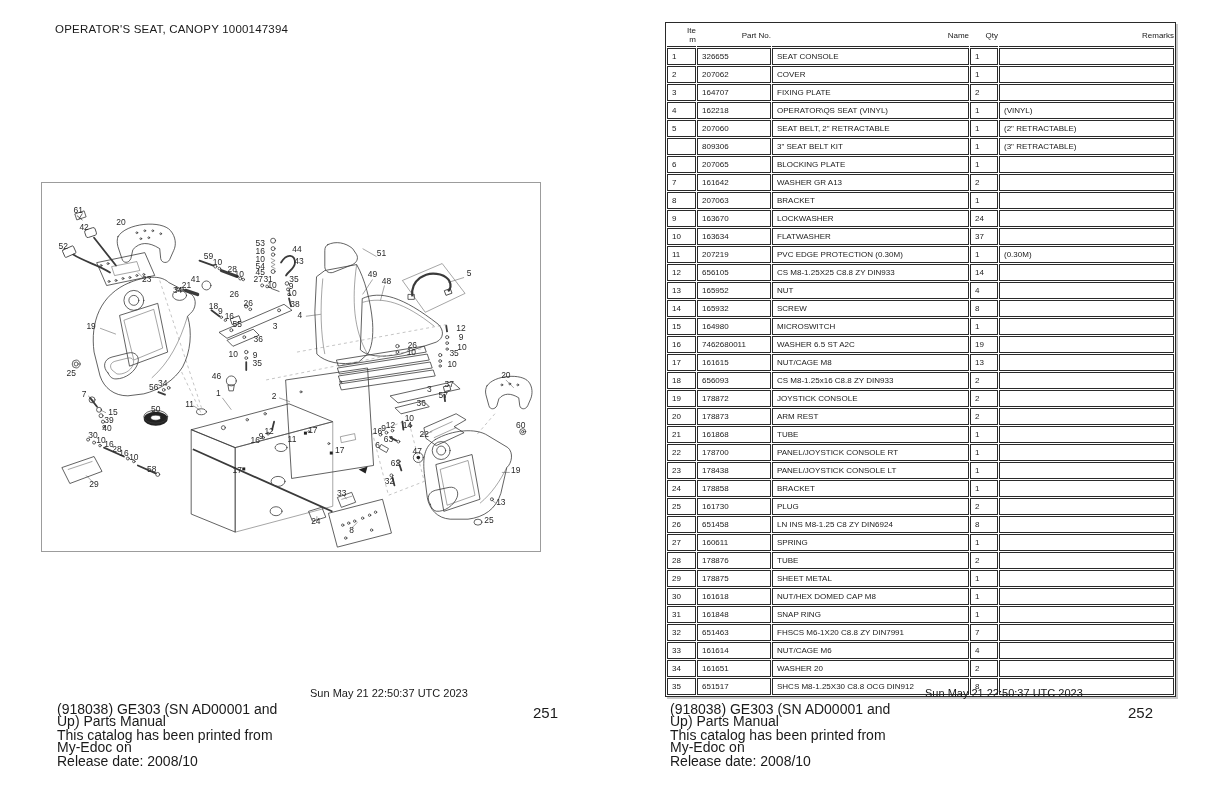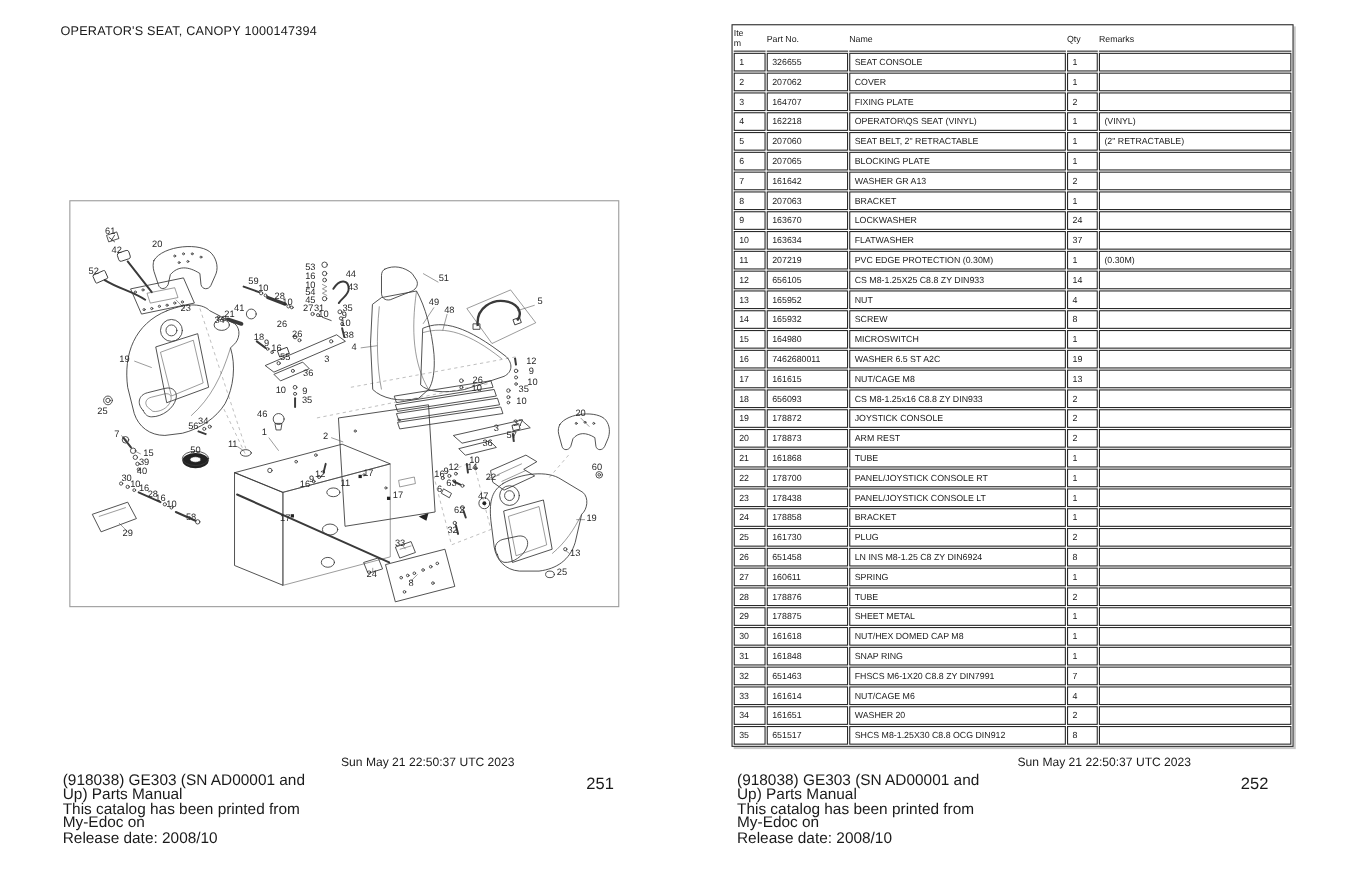--- a/index.html
+++ b/index.html
@@ -7,38 +7,38 @@
     width:1224px;height:792px;position:relative;background:#ffffff;
     font-family:"Liberation Sans", sans-serif;color:#1a1a1a;overflow:hidden;
   }
   .sheet{position:absolute;top:0;width:612px;height:620px;background:#fff;}
   #sheet-left{left:0;}
   #sheet-right{left:612px;}
 
   .page-title{position:absolute;left:55px;top:23px;font-size:11.5px;letter-spacing:.2px;white-space:nowrap;}
 
   .diagram-frame{
-    position:absolute;left:63px;top:182px;width:500px;height:370px;
+    position:absolute;left:41px;top:182px;width:500px;height:370px;
     border:1px solid #9c9c9c;box-sizing:border-box;background:#fff;
   }
   .diagram-frame svg{width:100%;height:100%;display:block;}
   .p{fill:none;stroke:#3a3a3a;stroke-width:.8;stroke-linejoin:round;stroke-linecap:round;}
   .thin{fill:none;stroke:#4a4a4a;stroke-width:.5;}
   .thick{fill:none;stroke:#3a3a3a;stroke-width:1.8;}
   .dash{fill:none;stroke:#8a8a8a;stroke-width:.5;stroke-dasharray:3,3;}
   .fillk{fill:#222;stroke:none;}
   .callout{font-size:8.5px;fill:#2a2a2a;text-anchor:middle;font-family:"Liberation Sans",sans-serif;}
 
   .parts-table{
     position:absolute;left:53px;top:22px;width:503px;
     border-collapse:separate;border-spacing:1px;table-layout:fixed;
     border:1px solid #2a2a2a;background:#fff;box-shadow:2px 2px 0 #c9c9c9;
   }
   .parts-table th{
-    font-weight:normal;font-size:8px;text-align:left;vertical-align:middle;
+    font-weight:normal;font-size:8px;text-align:right;vertical-align:middle;
     height:22px;padding:0;border:none;border-bottom:1px solid #2a2a2a;
   }
   .parts-table td{
     border:1px solid #2a2a2a;font-size:8px;height:15px;line-height:15px;
     padding:0 0 0 4px;white-space:nowrap;overflow:hidden;vertical-align:middle;
   }
   .hdr-item{display:inline-block;width:14px;word-break:break-all;line-height:9px;}
 
   .f-block{position:absolute;left:57px;top:703px;width:238px;font-size:14px;line-height:12px;}
   .f-block .f-line{margin:0 0 2px 0;}
@@ -478,20 +478,27 @@
           <td>(VINYL)</td>
         </tr>
         <tr>
           <td>5</td>
           <td>207060</td>
           <td>SEAT BELT, 2" RETRACTABLE</td>
           <td>1</td>
           <td>(2" RETRACTABLE)</td>
         </tr>
         <tr>
+          <td></td>
+          <td>809306</td>
+          <td>3" SEAT BELT KIT</td>
+          <td>1</td>
+          <td>(3" RETRACTABLE)</td>
+        </tr>
+        <tr>
           <td>6</td>
           <td>207065</td>
           <td>BLOCKING PLATE</td>
           <td>1</td>
           <td></td>
         </tr>
         <tr>
           <td>7</td>
           <td>161642</td>
           <td>WASHER GR A13</td>

